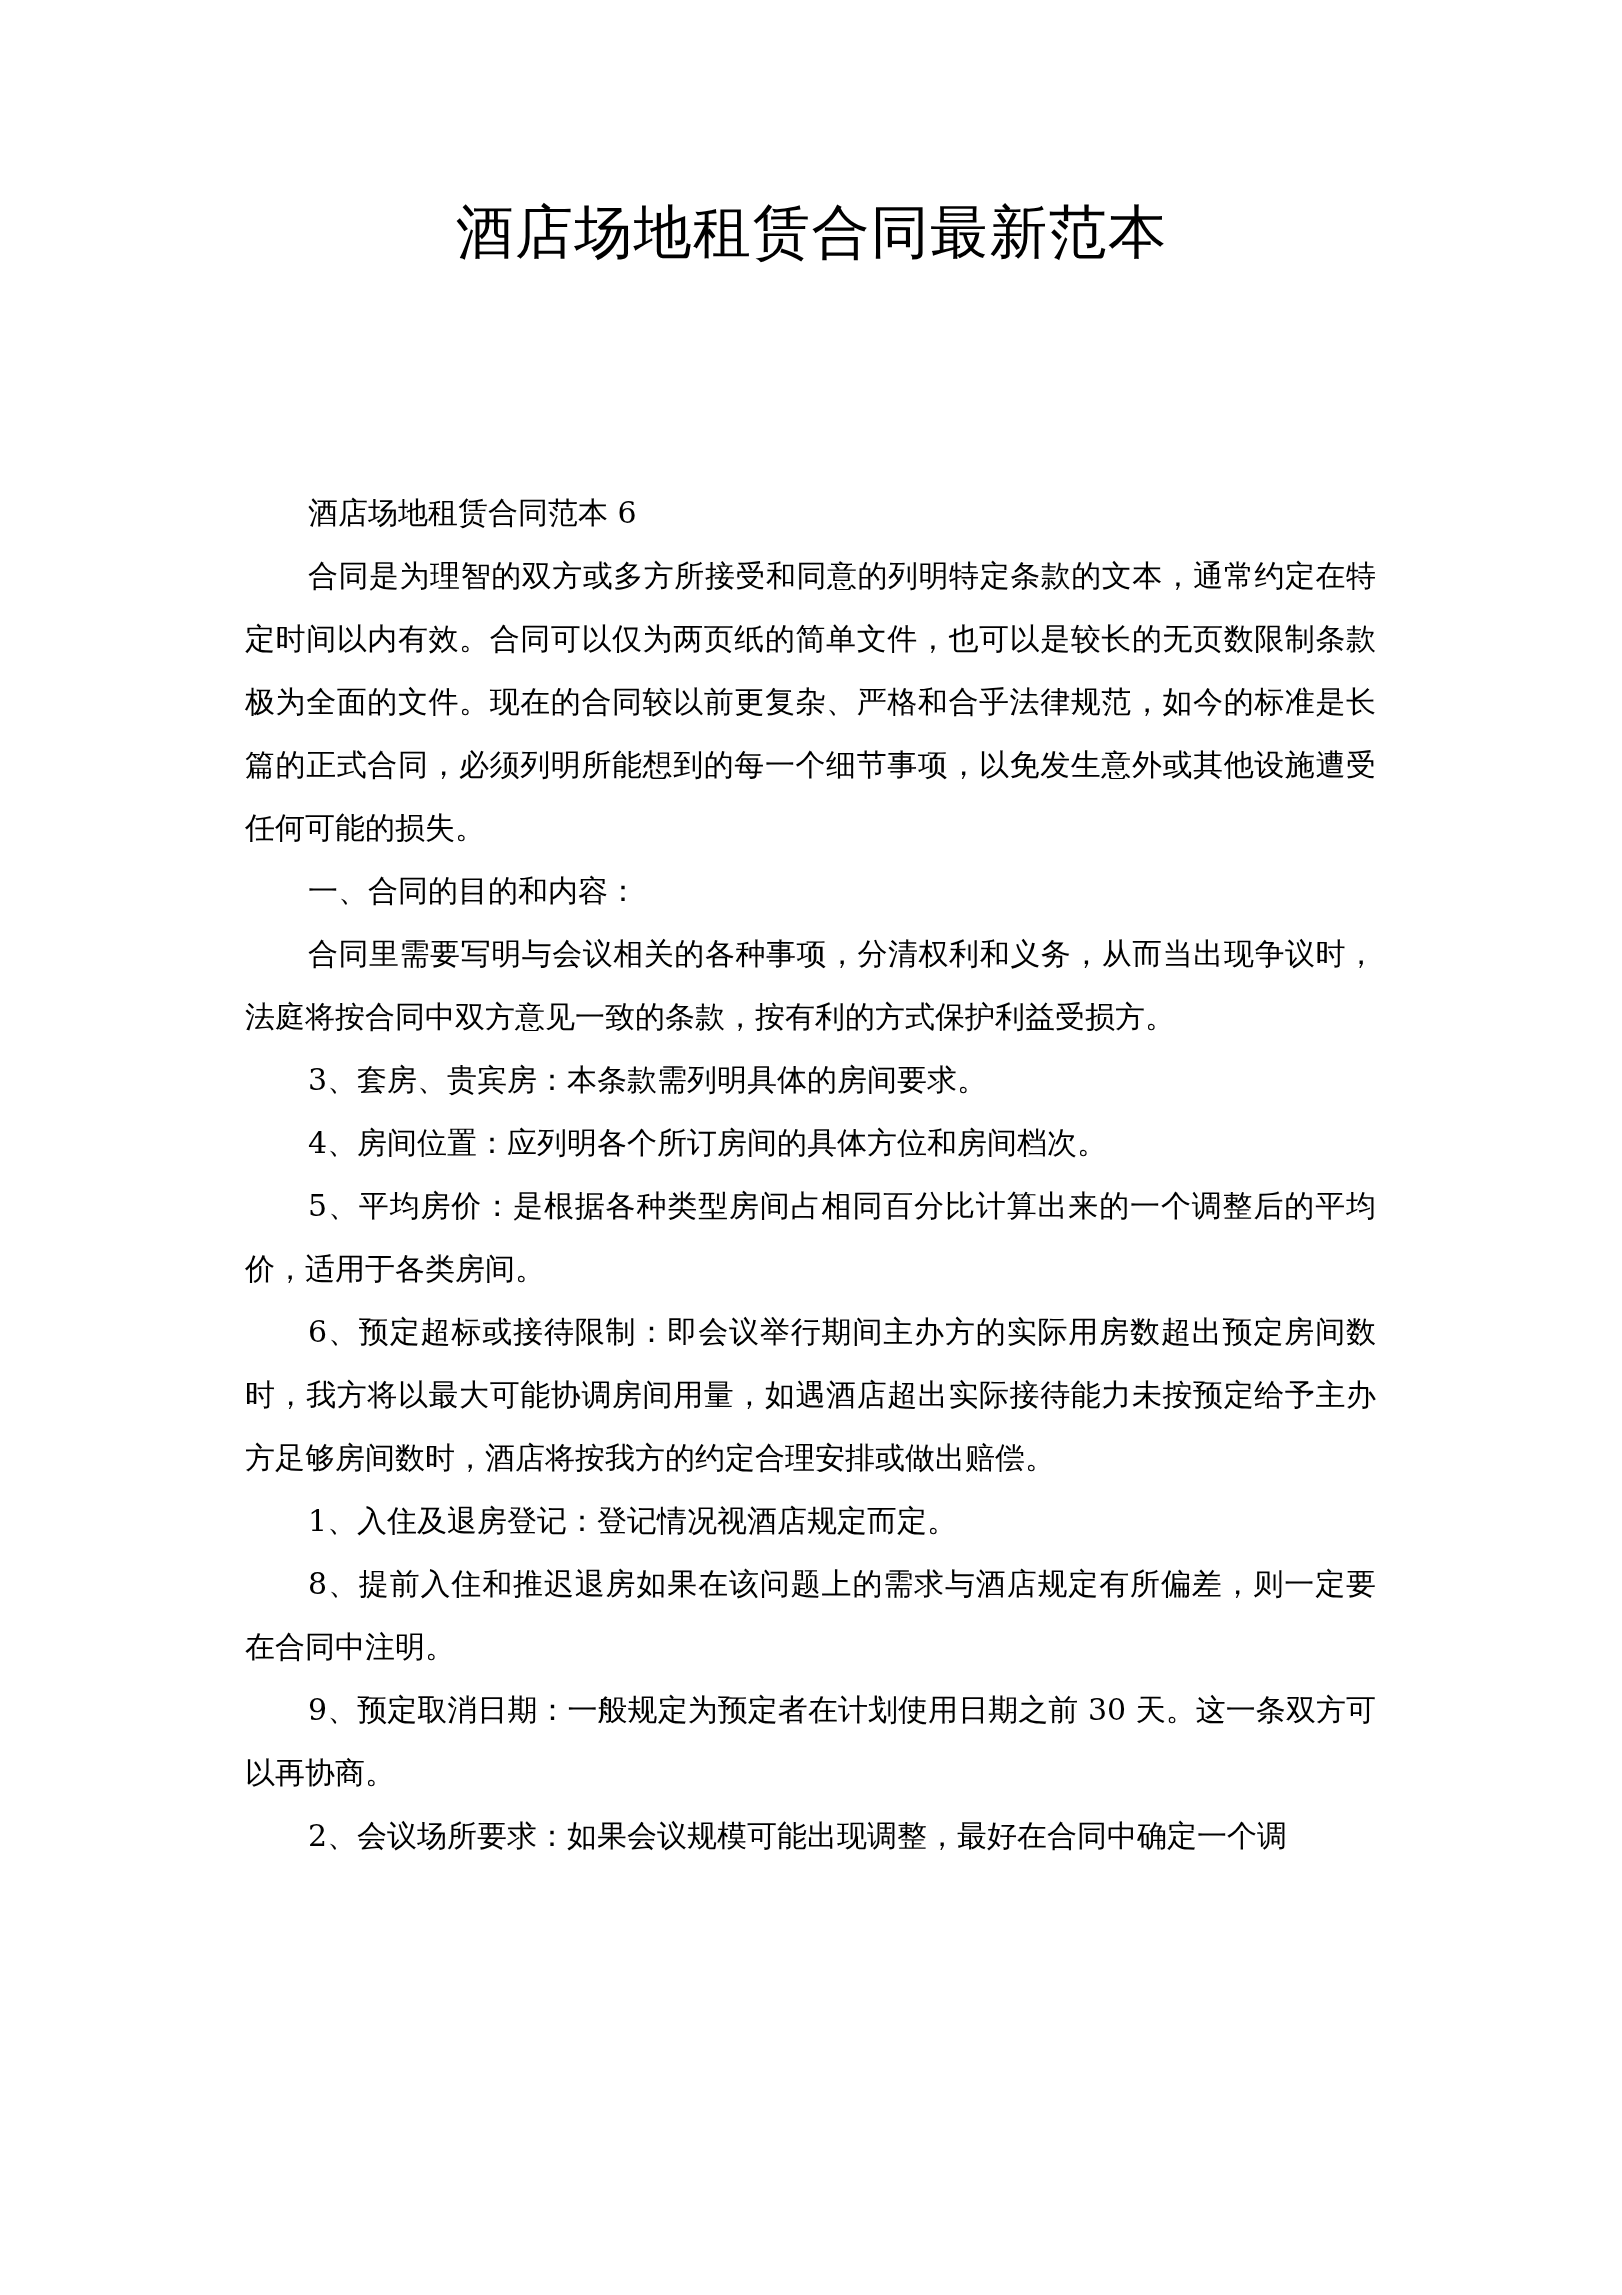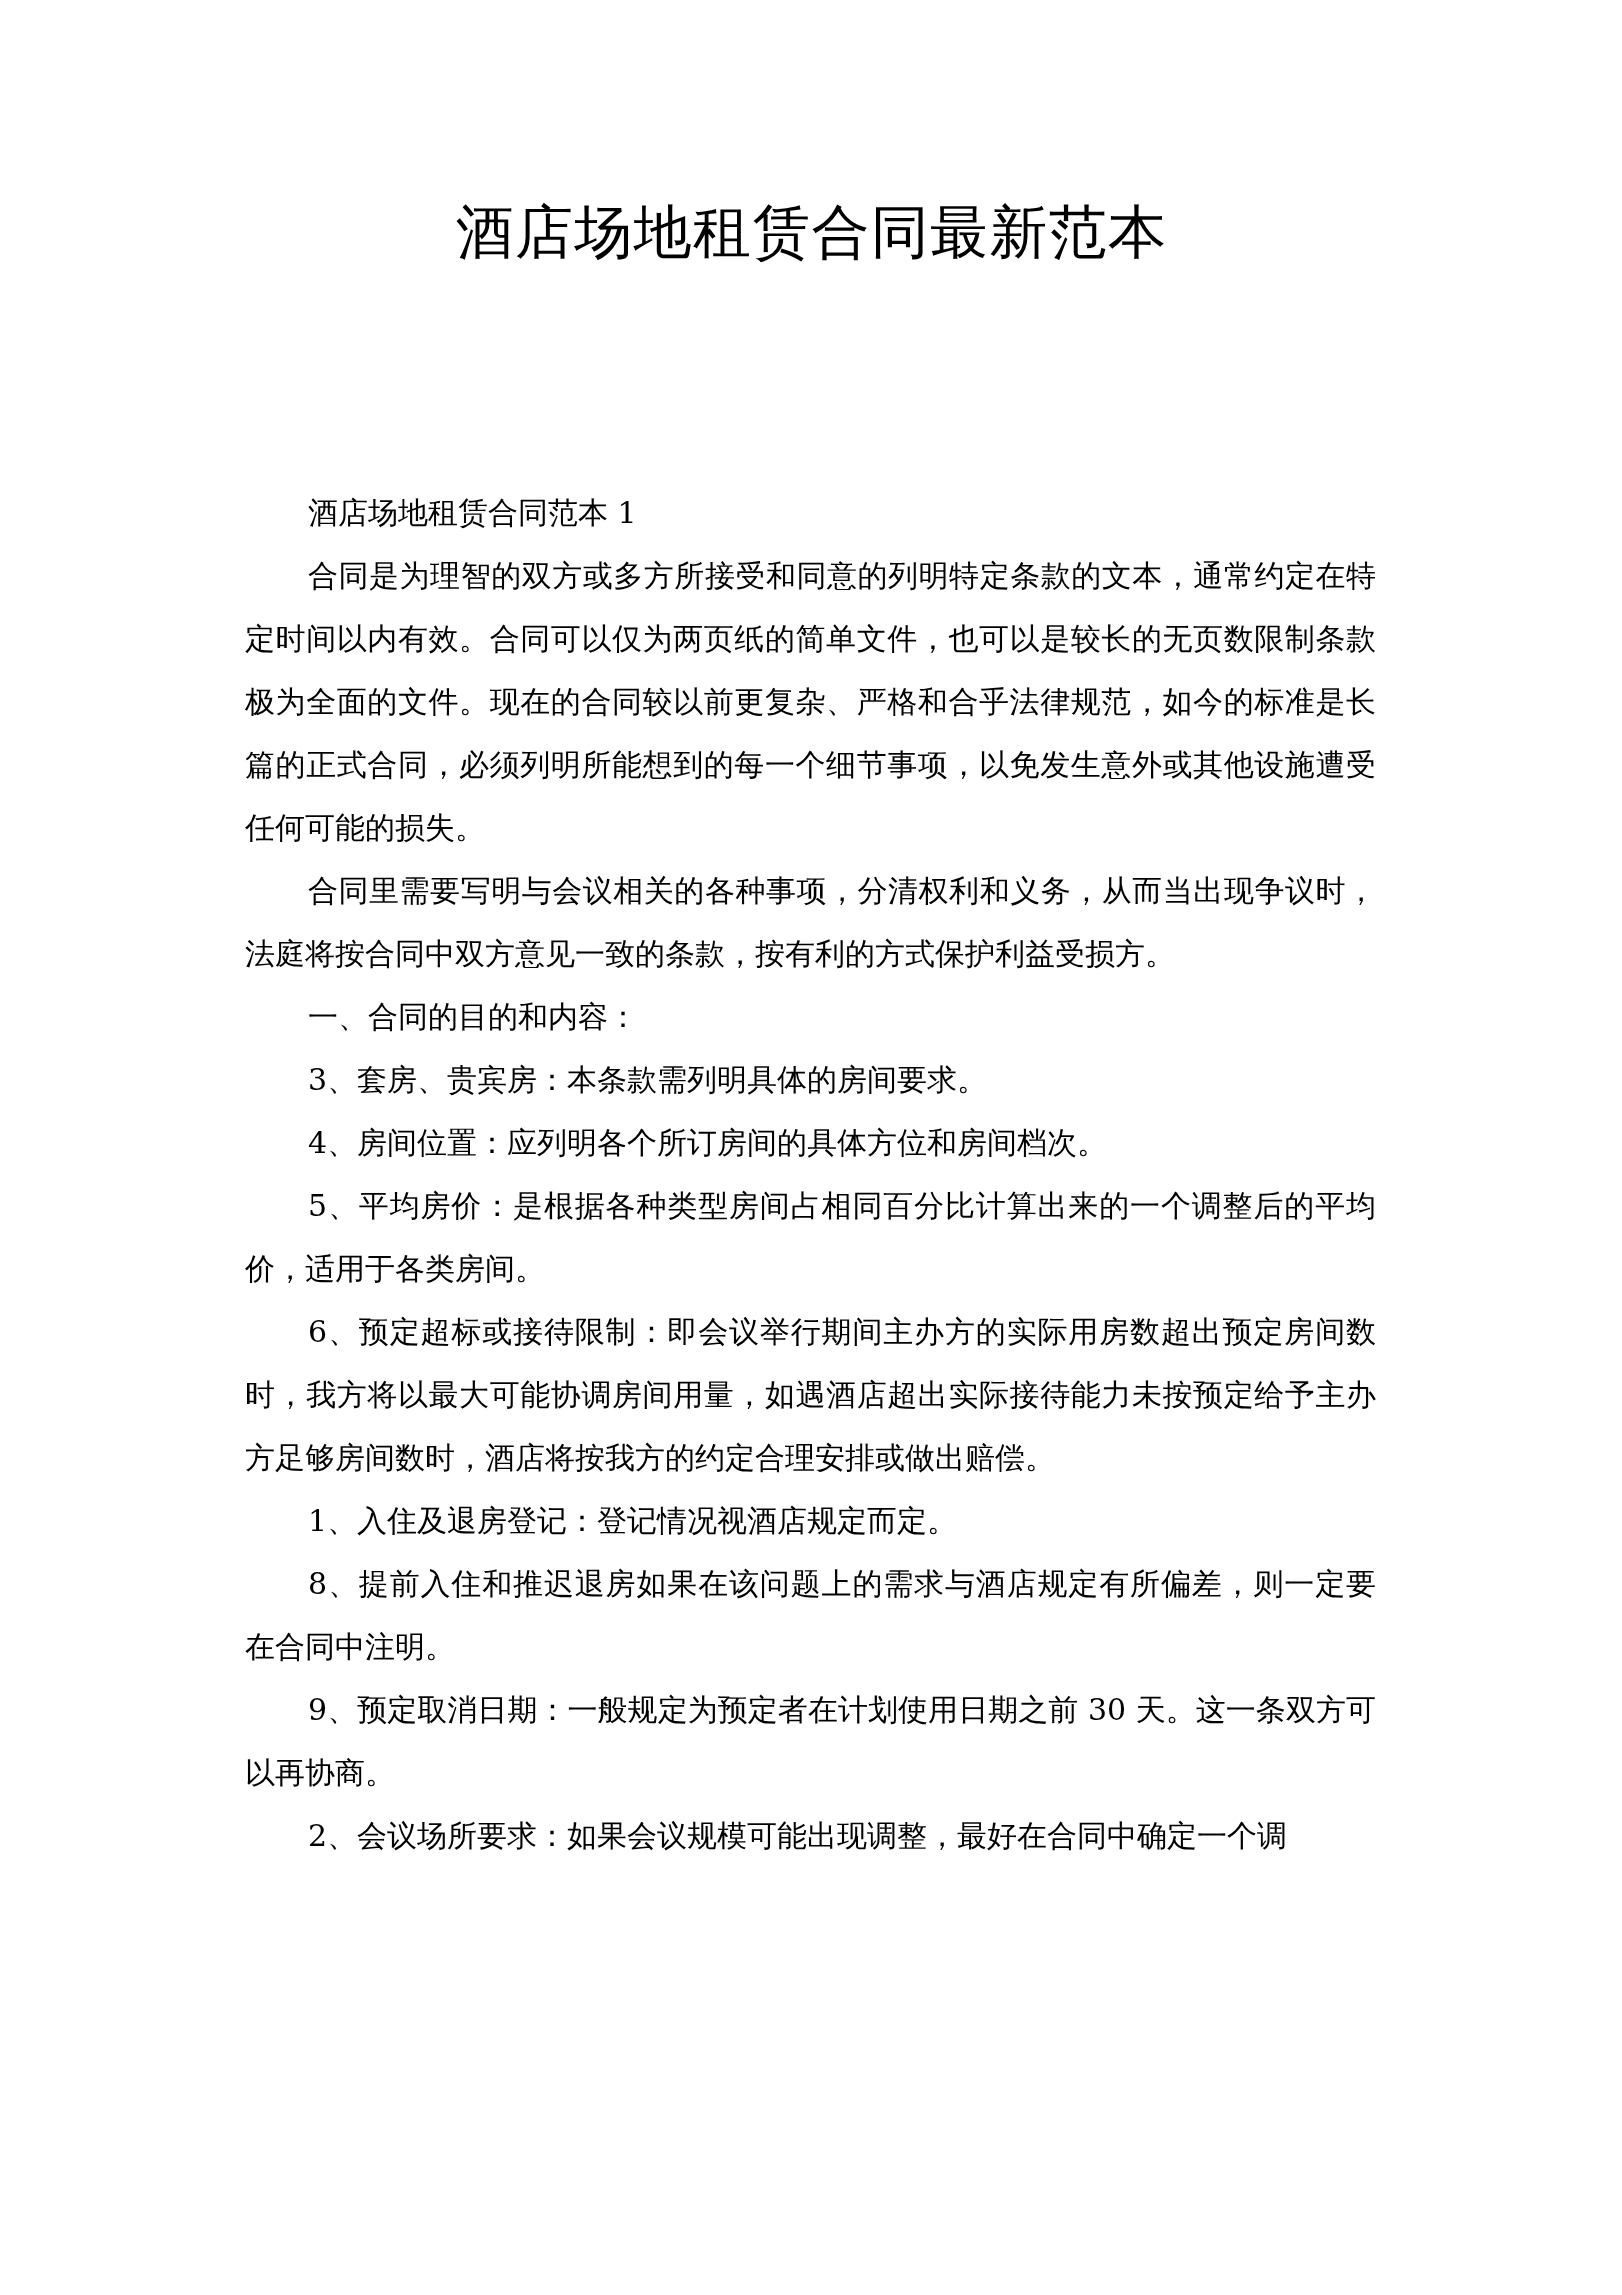--- a/index.html
+++ b/index.html
@@ -49,24 +49,24 @@
       text-indent: 63px;
     }
   </style>
 </head>
 <body>
 
 <div class="page">
   <h1 class="doc-title">酒店场地租赁合同最新范本</h1>
 
   <div class="body">
-    <p class="para">酒店场地租赁合同范本 1</p>
+    <p class="para">酒店场地租赁合同范本 6</p>
     <p class="para">合同是为理智的双方或多方所接受和同意的列明特定条款的文本，通常约定在特定时间以内有效。合同可以仅为两页纸的简单文件，也可以是较长的无页数限制条款极为全面的文件。现在的合同较以前更复杂、严格和合乎法律规范，如今的标准是长篇的正式合同，必须列明所能想到的每一个细节事项，以免发生意外或其他设施遭受任何可能的损失。</p>
+    <p class="para">一、合同的目的和内容：</p>
     <p class="para">合同里需要写明与会议相关的各种事项，分清权利和义务，从而当出现争议时，法庭将按合同中双方意见一致的条款，按有利的方式保护利益受损方。</p>
-    <p class="para">一、合同的目的和内容：</p>
     <p class="para">3、套房、贵宾房：本条款需列明具体的房间要求。</p>
     <p class="para">4、房间位置：应列明各个所订房间的具体方位和房间档次。</p>
     <p class="para">5、平均房价：是根据各种类型房间占相同百分比计算出来的一个调整后的平均价，适用于各类房间。</p>
     <p class="para">6、预定超标或接待限制：即会议举行期间主办方的实际用房数超出预定房间数时，我方将以最大可能协调房间用量，如遇酒店超出实际接待能力未按预定给予主办方足够房间数时，酒店将按我方的约定合理安排或做出赔偿。</p>
     <p class="para">1、入住及退房登记：登记情况视酒店规定而定。</p>
     <p class="para">8、提前入住和推迟退房如果在该问题上的需求与酒店规定有所偏差，则一定要在合同中注明。</p>
     <p class="para">9、预定取消日期：一般规定为预定者在计划使用日期之前 30 天。这一条双方可以再协商。</p>
     <p class="para">2、会议场所要求：如果会议规模可能出现调整，最好在合同中确定一个调</p>
   </div>
 </div>

